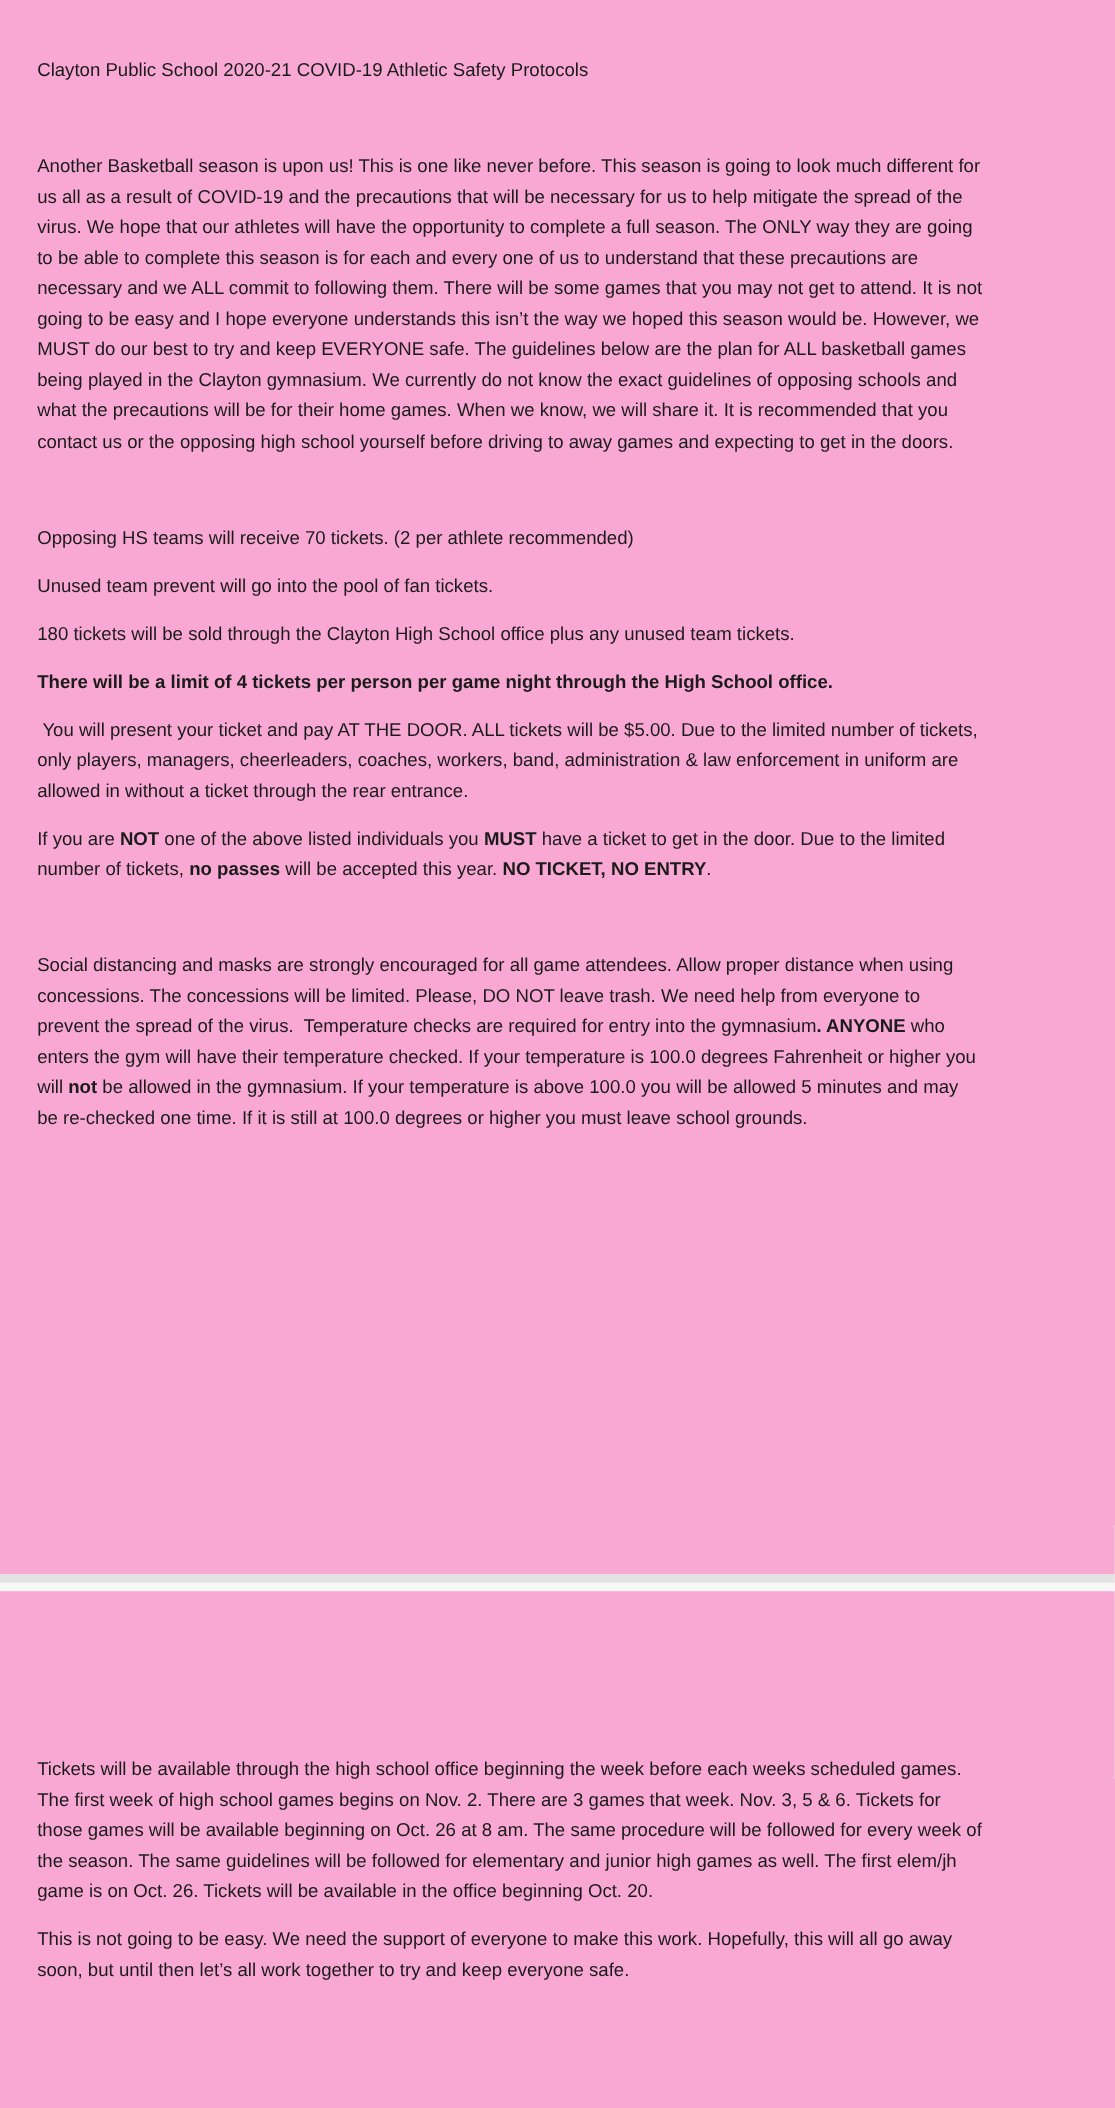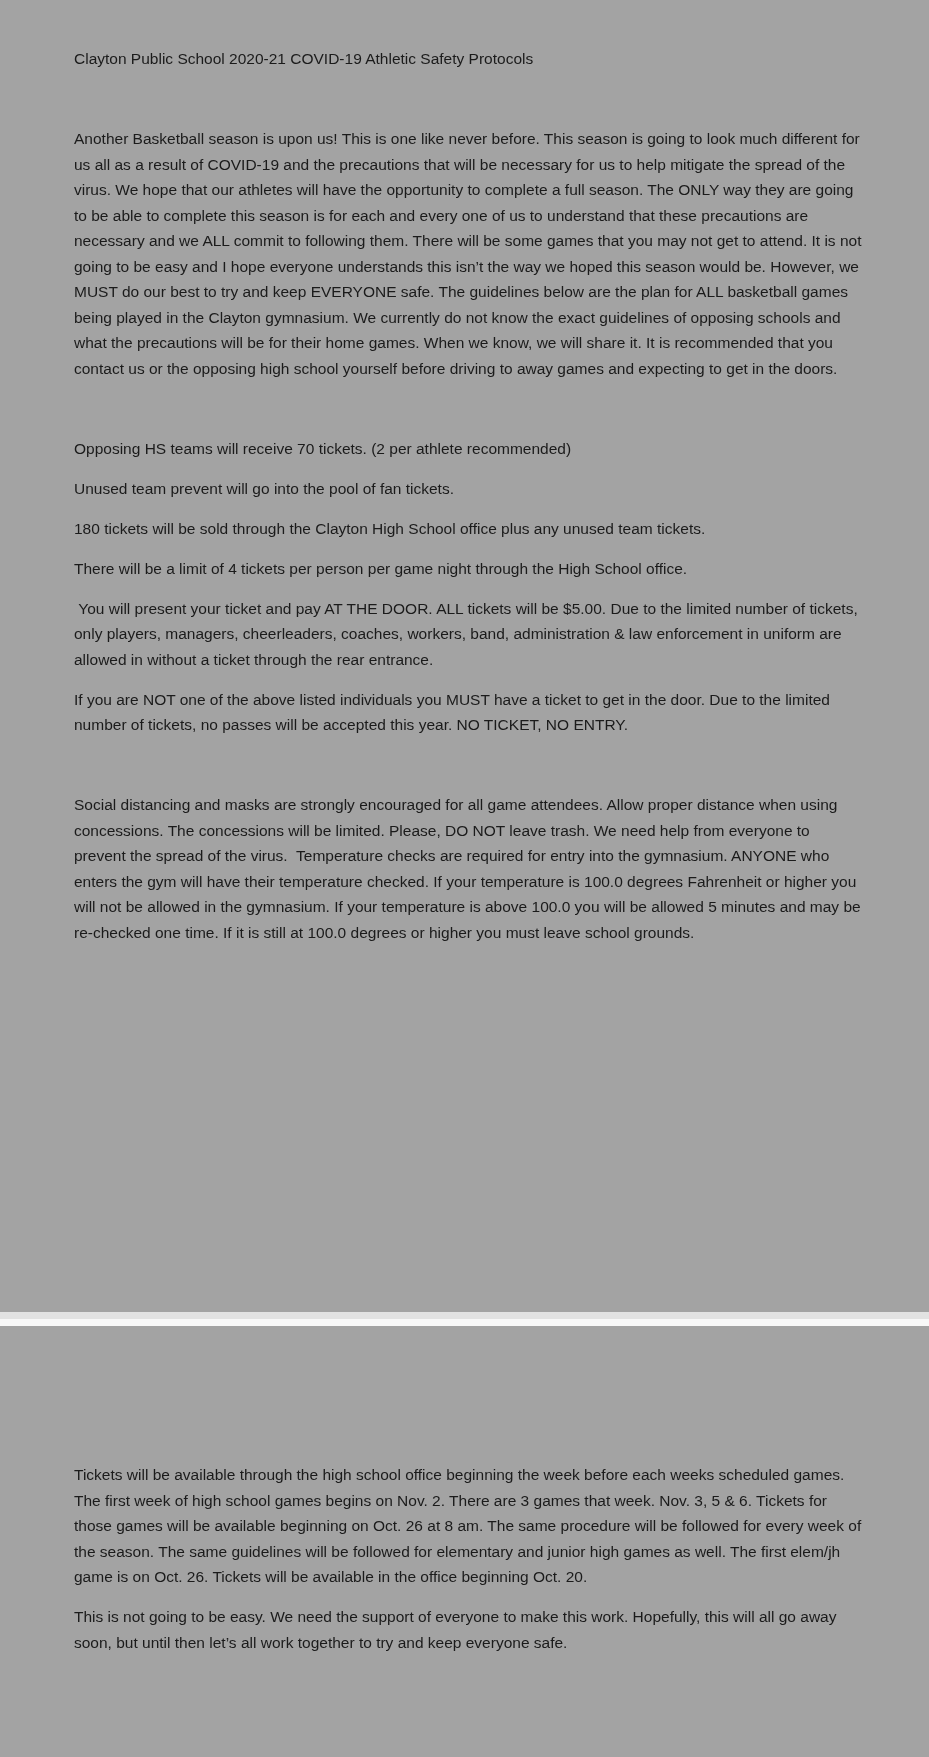--- a/index.html
+++ b/index.html
@@ -8,35 +8,35 @@
     height: 1757px;
     background: #ffffff;
     overflow: hidden;
     font-family: "Liberation Sans", sans-serif;
     font-size: 15.5px;
     line-height: 25.5px;
     color: #1b1b1b;
   }
   .page {
     box-sizing: border-box;
-    padding-left: 74px;
+    padding-left: 31px;
     padding-right: 51px;
-    background: #a3a3a3;
+    background: #f9a8d4;
   }
   .page-1 { height: 1312px; padding-top: 46px; }
   .page-2 { height: 431px; padding-top: 136px; }
   .page-break-band   { height: 7px; background: #e2e2e2; }
   .page-break-shadow { height: 7px; background: #f8f8f8; }
   .para {
     margin: 0 0 14.5px 0;
     max-width: 788px;
     white-space: pre-wrap;
   }
   .para.empty { min-height: 25.5px; }
-  .b { font-weight: normal; }
+  .b { font-weight: bold; }
 </style>
 </head>
 <body>
 
 <div class="page page-1">
   <p class="para">Clayton Public School 2020-21 COVID-19 Athletic Safety Protocols</p>
   <div id="page1-paragraphs">
       <p class="para empty"></p>
       <p class="para"><span class="">Another Basketball season is upon us! This is one like never before. This season is going to look much different for us all as a result of COVID-19 and the precautions that will be necessary for us to help mitigate the spread of the virus. We hope that our athletes will have the opportunity to complete a full season. The ONLY way they are going to be able to complete this season is for each and every one of us to understand that these precautions are necessary and we ALL commit to following them. There will be some games that you may not get to attend. It is not going to be easy and I hope everyone understands this isn’t the way we hoped this season would be. However, we MUST do our best to try and keep EVERYONE safe. The guidelines below are the plan for ALL basketball games being played in the Clayton gymnasium. We currently do not know the exact guidelines of opposing schools and what the precautions will be for their home games. When we know, we will share it. It is recommended that you contact us or the opposing high school yourself before driving to away games and expecting to get in the doors.</span></p>
       <p class="para empty"></p>

